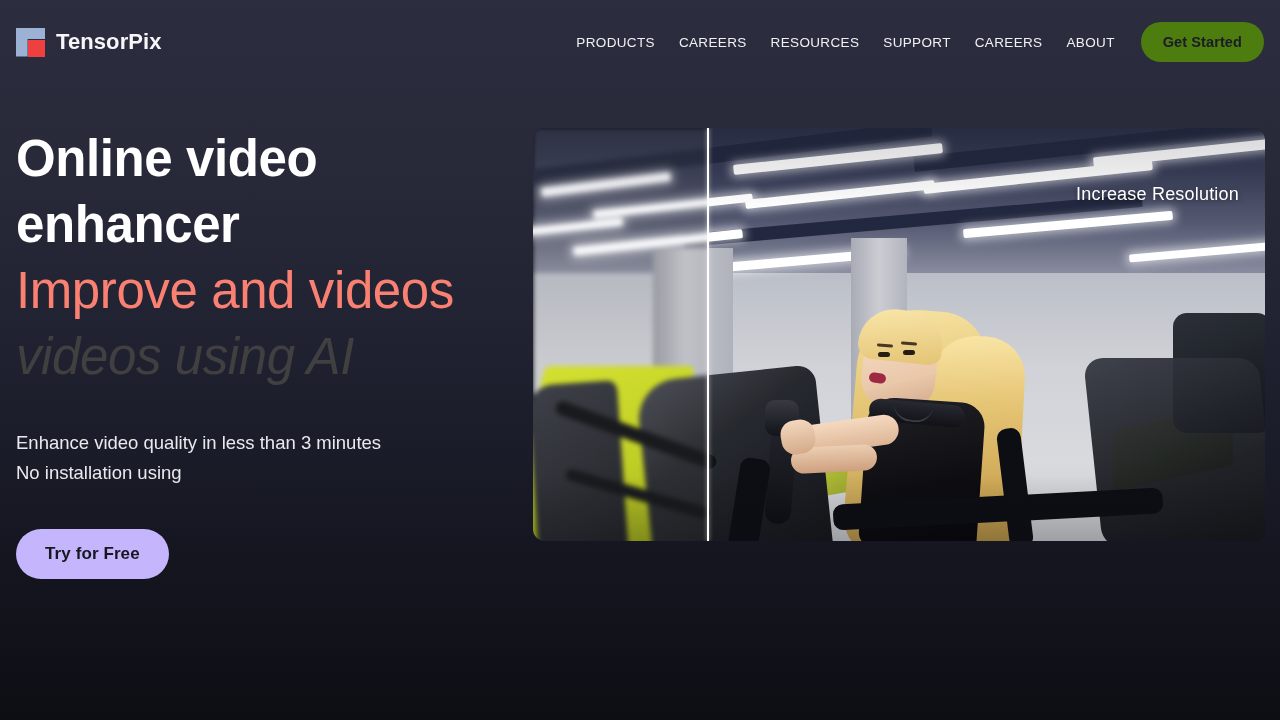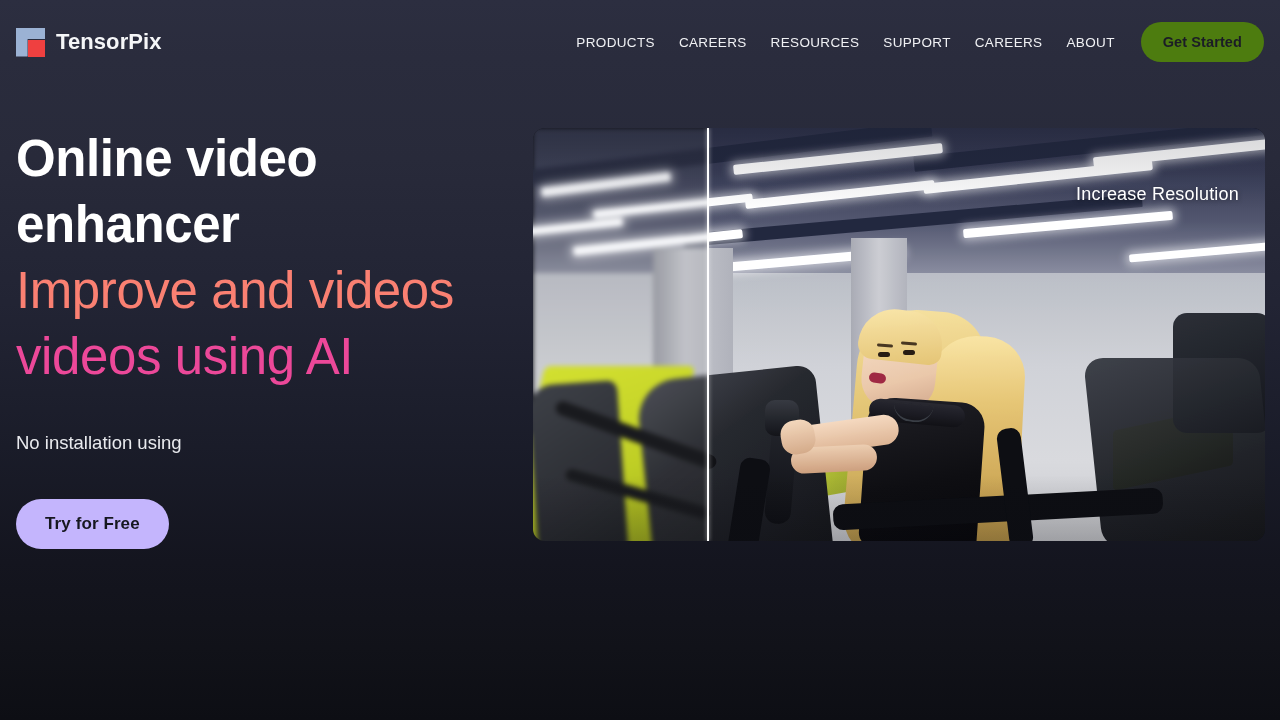--- a/index.html
+++ b/index.html
@@ -114,21 +114,21 @@
     width: 500px;
   }
 
   .headline {
     font-size: 51px;
     line-height: 66px;
     letter-spacing: -0.4px;
   }
   .hl-bold  { font-weight: 700; color: #ffffff; display: block; }
   .hl-coral { font-weight: 400; color: #fa8072; display: block; }
-  .hl-plain { font-weight: 400; color: #ec4899; display: block; }
+  .hl-plain { font-weight: 400; color: #404040; display: block; font-style: italic; }
 
   .subhead {
     margin-top: 38px;
     font-size: 18.5px;
     line-height: 30px;
     font-weight: 400;
     color: #e9eaee;
   }
   .subhead span { display: block; }
 
@@ -491,20 +491,21 @@
   <section class="hero-left">
 
     <h1 class="headline">
       <span class="hl-bold">Online video</span>
       <span class="hl-bold">enhancer</span>
       <span class="hl-coral">Improve and videos</span>
       <span class="hl-plain">videos using AI</span>
     </h1>
 
     <p class="subhead">
+      <span>Enhance video quality in less than 3 minutes</span>
       <span>No installation using</span>
     </p>
 
     <button class="cta-main">Try for Free</button>
 
   </section>
 
   <div class="video-card">
 
     <div class="frame frame-before">

